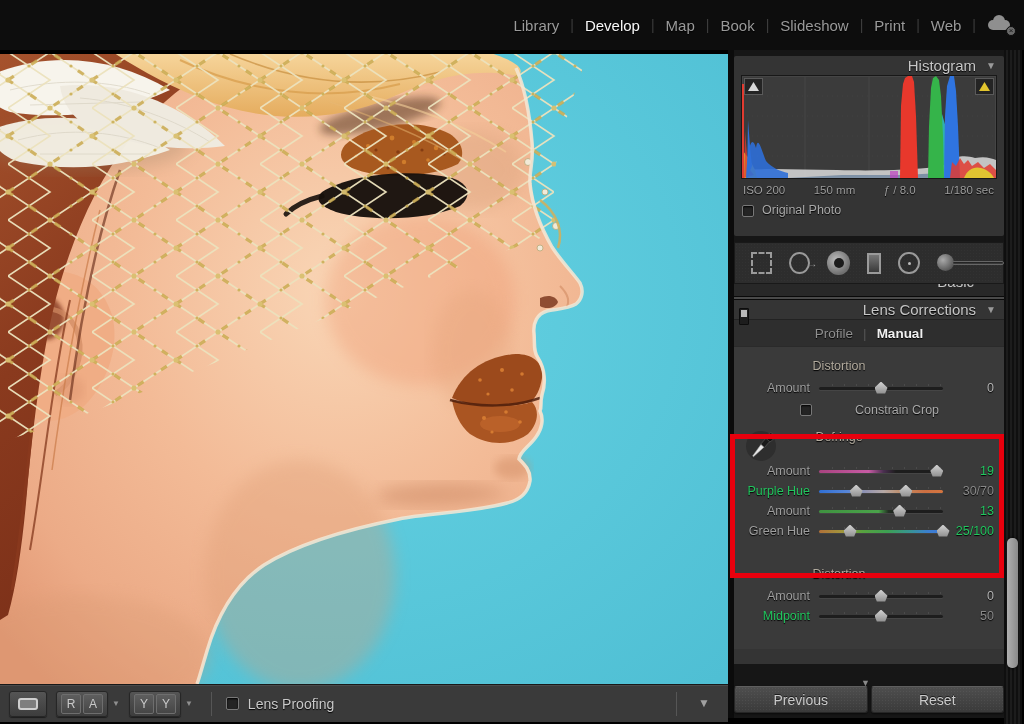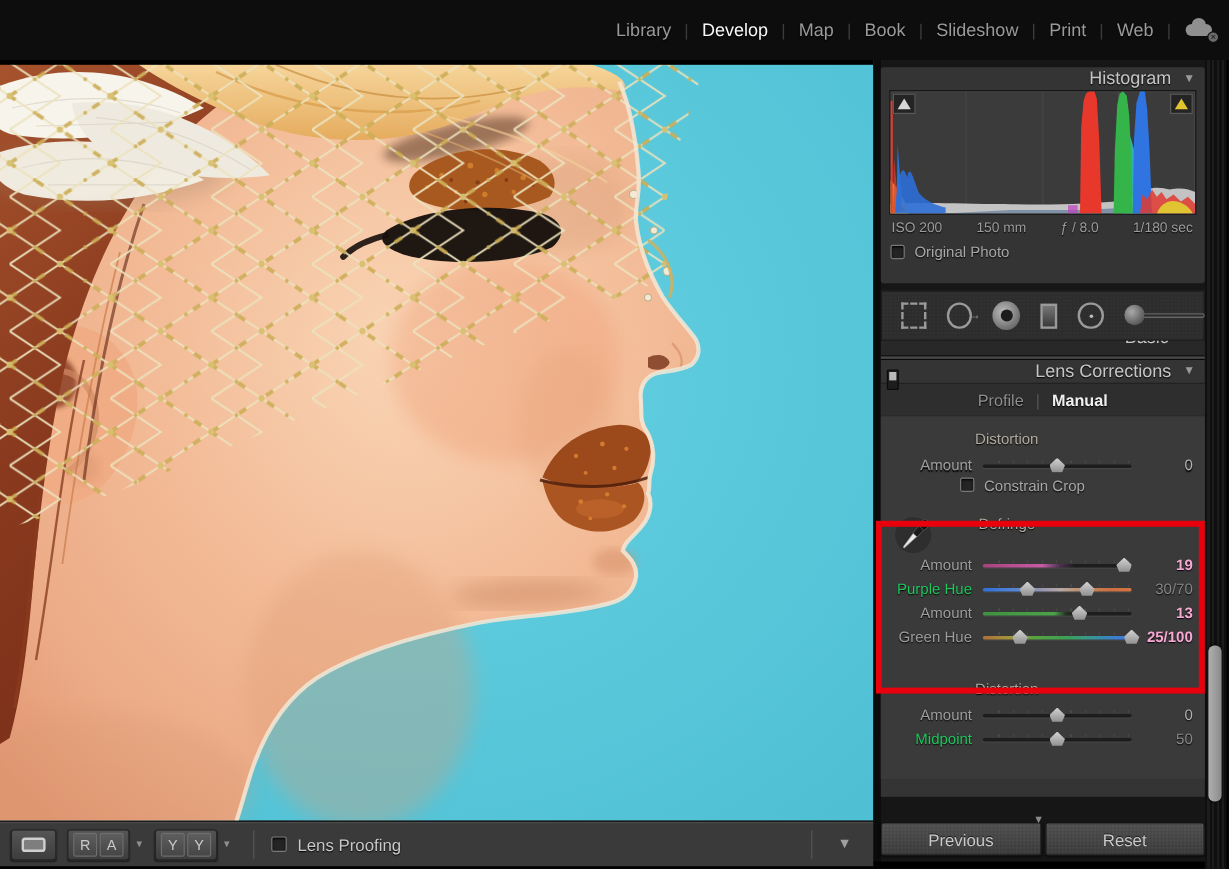--- a/index.html
+++ b/index.html
@@ -57,21 +57,21 @@
 
   
   #histo-panel { top:6px; height:180px; border-radius:2px; }
   #histo-box { position:relative; margin:0 7px; width:256px; height:104px; background:#3b3b3b;
     border:1px solid #181818; box-shadow:0 0 0 1px #454545 inset; }
   .clip-box { position:absolute; top:2px; width:19px; height:17px; background:#242424;
     border:1px solid #5a5a5a; display:flex; align-items:center; justify-content:center; }
   .clip-box svg { display:block; }
   #exif-row { display:flex; justify-content:space-between; padding:5px 10px 0 9px;
     color:#9c9c9c; font-size:11.5px; text-shadow:0 1px 1px #000; }
-  #origphoto-row { display:flex; align-items:center; padding:7px 0 0 8px; }
+  #origphoto-row { display:flex; align-items:flex-end; padding:7px 0 0 8px; }
   #origphoto-label { color:#a8a8a8; font-size:12.5px; margin-left:8px; text-shadow:0 1px 1px #000; }
 
   
   #toolstrip { top:192px; height:42px; background:#2d2d2d; border:1px solid #191919;
     background-image:radial-gradient(rgba(255,255,255,.025) 1px, transparent 1px); background-size:3px 3px;
     display:flex; align-items:center; padding-left:16px; gap:17px; }
   .ts-ic { position:relative; }
   #ic-crop { width:22px; height:22px; border:2px dashed #9a9a9a; }
   #ic-spot { width:22px; height:22px; border:2px solid #9a9a9a; border-radius:50%; }
   #ic-spot::after { content:"→"; position:absolute; right:-9px; top:4px; color:#9a9a9a; font-size:10px; }
@@ -111,24 +111,24 @@
     box-shadow:0 1px 0 rgba(255,255,255,.06); }
   .track::before { content:""; position:absolute; left:2px; right:2px; top:-3px; height:2px;
     background:repeating-linear-gradient(90deg, transparent 0 11px, #4e4e4e 11px 12px); opacity:.8; }
   .track[data-track="magenta"]   { background:linear-gradient(90deg,#a8437f 0%,#c75ba4 40%,#4a3050 52%,#1d1d1d 62%,#1d1d1d 100%); }
   .track[data-track="purplehue"] { background:linear-gradient(90deg,#2f6fd4 0%,#5585d8 22%,#9393b0 38%,#b5a9a6 52%,#c08a62 68%,#cc6f42 85%,#d4753f 100%); }
   .track[data-track="green"]     { background:linear-gradient(90deg,#3f9240 0%,#4aa34a 48%,#233023 56%,#1d1d1d 64%,#1d1d1d 100%); }
   .track[data-track="greenhue"]  { background:linear-gradient(90deg,#b07038 0%,#a3953c 18%,#58a23f 35%,#3da052 55%,#38968f 72%,#3b7fd0 88%,#3f78d8 100%); }
   .handle { position:absolute; top:-5px; width:13px; height:12px; background:linear-gradient(180deg,#d2d2d2,#8e8e8e);
     clip-path:polygon(50% 0, 100% 52%, 82% 100%, 18% 100%, 0 52%); }
   .sval { flex:1; text-align:right; padding-right:10px; color:#b3b3b3; font-size:12.5px; text-shadow:0 1px 1px #000; }
-  .sval[data-strong="true"] { color:#f9a8d4; font-weight:bold; }
+  .sval[data-strong="true"] { color:#22c55e; font-weight:normal; }
   .srow[data-dim="true"] .slabel { color:#22c55e; }
   .srow[data-dim="true"] .sval:not([data-strong="true"]) { color:#888; }
-  .chk-row { display:flex; height:24px; padding-left:66px; }
+  .chk-row { display:flex; align-items:center; height:24px; padding-left:66px;gap:35px; }
   .chk-row .checkbox { width:12px; height:12px; }
   .chk-label { color:#a8a8a8; font-size:12.5px; margin-left:8px; text-shadow:0 1px 1px #000; }
 
   #defringe-block { position:relative; padding-top:4px; }
   #dropper { position:absolute; left:10px; top:6px; width:34px; height:36px; }
 
   
   #red-box { position:absolute; left:730px; top:434px; width:274px; height:144px;
     border:5px solid #e8000d; z-index:30; pointer-events:none; }
 

